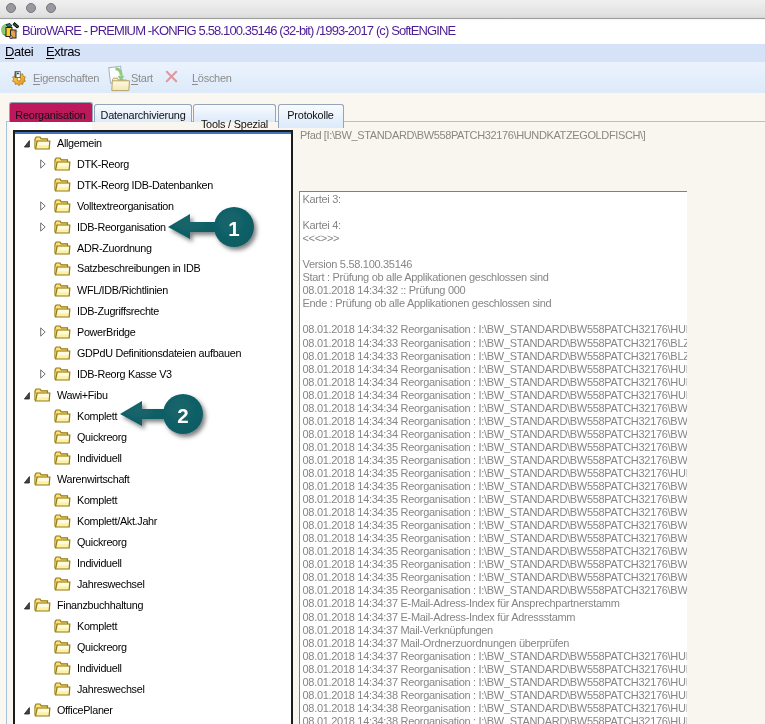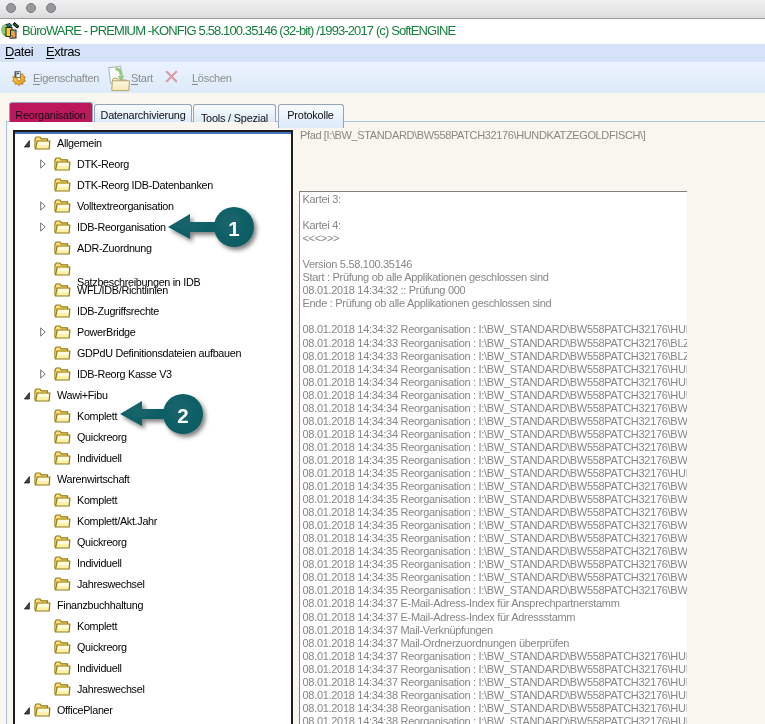--- a/index.html
+++ b/index.html
@@ -1,21 +1,21 @@
 <!DOCTYPE html>
 <html><head><meta charset="utf-8">
 <style>
 * { margin:0; padding:0; box-sizing:border-box; }
 html,body { width:765px; height:724px; overflow:hidden; }
 body { position:relative; font-family:"Liberation Sans", sans-serif; background:#f9f7f0; }
 .abs { position:absolute; }
 #mac { left:0; top:0; width:765px; height:19px; background:linear-gradient(#f0f0f0,#e2e2e2 80%,#d8d8d8); border-bottom:1px solid #9d9d9d; }
 .dot { position:absolute; top:3.1px; width:10px; height:10px; border-radius:50%; background:#98989f; border:1px solid #77777e; }
 #titlebar { left:0; top:20px; width:765px; height:23px; background:#fff; }
-#title { position:absolute; left:22px; top:3px; font-size:13px; letter-spacing:-0.88px; color:#15803d; }
+#title { position:absolute; left:22px; top:3px; font-size:13px; letter-spacing:-0.88px; color:#4c1d95; }
 #menubar { left:0; top:43px; width:765px; height:19px; background:#d5e2f8; border-top:1px solid #fdfdfd; font-size:13px; letter-spacing:-0.45px; color:#000; }
 #menubar span { position:absolute; top:-0.3px; }
 #toolbar { left:0; top:62px; width:765px; height:31px; background:linear-gradient(#ebf3fd,#ddeafa); }
 .tbl { position:absolute; top:10px; font-size:11px; letter-spacing:-0.28px; color:#8b8b8b; }
 #tabs  { left:0; top:101px; width:765px; height:21px; }
 .tab { position:absolute; font-size:10.9px; letter-spacing:-0.2px; color:#101010; border:1px solid #95a4b8; border-bottom:none; border-radius:3px 3px 0 0; background:linear-gradient(#f8fbfe,#dceafa); text-align:center; line-height:normal; }
 .tab.on { background:#be185d; z-index:3; }
 #panel { left:6px; top:121px; width:760px; height:603px; background:#f8f6ef; border-top:1px solid #a9c2de; border-left:1px solid #a9c2de; }
 #treebox { position:absolute; left:13px; top:130px; width:280px; height:595px; background:#fff; border:2px solid #1c1c1c; border-bottom:none; }
 #bluestrip { position:absolute; left:15px; top:132px; width:276px; height:2px; background:#4472bb; }
@@ -82,21 +82,21 @@
 </svg>
 <span class="tbl" style="left:131px"><u>S</u>tart</span>
 <svg style="position:absolute;left:165px;top:8px" width="13" height="13" viewBox="0 0 13 13">
 <path d="M1.8 1.8 L11.2 11.2 M11.2 1.8 L1.8 11.2" stroke="#dd99a1" stroke-width="2.1" stroke-linecap="round"></path>
 </svg>
 <span class="tbl" style="left:192px"><u>L</u>öschen</span>
 </div>
 <div id="panel" class="abs"></div>
 <div id="tabs" class="abs">
 <div class="tab" style="left:94px; top:3px; width:98px; height:18px; padding-top:3.8px;">Datenarchivierung</div>
-<div class="tab" style="left:193px; top:3px; width:83px; height:18px; padding-top:7px;">Tools / Spezial</div>
+<div class="tab" style="left:193px; top:3px; width:83px; height:18px; padding-top:13px;">Tools / Spezial</div>
 <div class="tab" style="left:277.5px; top:3px; width:66px; height:24px; padding-top:3.8px;">Protokolle</div>
 <div class="tab on" style="left:8.5px; top:1px; width:84px; height:20px; padding-top:5.8px;">Reorganisation</div>
 </div>
 <div class="abs" style="left:9px;top:121px;width:83px;height:9px;background:#fff"></div>
 <div id="treebox" class="abs"></div>
 <div id="bluestrip" class="abs"></div>
 <svg class="ar" style="left:24px;top:140px" width="6" height="8" viewBox="0 0 6 8">
     <path d="M5.4 0.6 L5.4 7 L0.4 7 Z" fill="#444" stroke="#222" stroke-width="0.8"></path>
   </svg>
 <svg class="fld" style="left:34px;top:136px" width="17" height="14" viewBox="0 0 17 14">
@@ -149,21 +149,21 @@
 <path d="M3.2 5 L15.8 5 L15.2 13 L1.6 13 Z" fill="#fdf0a8" stroke="#927b10" stroke-width="1.2"></path>
 <path d="M4.1 6 L14.9 6 L14.6 9.2 L3.9 9.2 Z" fill="#fffbe0" stroke="none"></path>
 </svg>
 <div class="trow" style="left:77px;top:240px">ADR-Zuordnung</div>
 <svg class="fld" style="left:54px;top:262px" width="17" height="14" viewBox="0 0 17 14">
 <path d="M1 12.5 L1 3 L2.2 1 L6 1 L7.2 2.8 L13.5 2.8 L13.5 5" fill="#ffdf7e" stroke="#927b10" stroke-width="1.2"></path>
 <path d="M1 12.5 L1 5.5 L2 4.5 L3.5 4.5 L3.5 12.5 Z" fill="#f4b74a" stroke="none"></path>
 <path d="M3.2 5 L15.8 5 L15.2 13 L1.6 13 Z" fill="#fdf0a8" stroke="#927b10" stroke-width="1.2"></path>
 <path d="M4.1 6 L14.9 6 L14.6 9.2 L3.9 9.2 Z" fill="#fffbe0" stroke="none"></path>
 </svg>
-<div class="trow" style="left:77px;top:274px">Satzbeschreibungen in IDB</div>
+<div class="trow" style="left:77px;top:260px">Satzbeschreibungen in IDB</div>
 <svg class="fld" style="left:54px;top:283px" width="17" height="14" viewBox="0 0 17 14">
 <path d="M1 12.5 L1 3 L2.2 1 L6 1 L7.2 2.8 L13.5 2.8 L13.5 5" fill="#ffdf7e" stroke="#927b10" stroke-width="1.2"></path>
 <path d="M1 12.5 L1 5.5 L2 4.5 L3.5 4.5 L3.5 12.5 Z" fill="#f4b74a" stroke="none"></path>
 <path d="M3.2 5 L15.8 5 L15.2 13 L1.6 13 Z" fill="#fdf0a8" stroke="#927b10" stroke-width="1.2"></path>
 <path d="M4.1 6 L14.9 6 L14.6 9.2 L3.9 9.2 Z" fill="#fffbe0" stroke="none"></path>
 </svg>
 <div class="trow" style="left:77px;top:282px">WFL/IDB/Richtlinien</div>
 <svg class="fld" style="left:54px;top:304px" width="17" height="14" viewBox="0 0 17 14">
 <path d="M1 12.5 L1 3 L2.2 1 L6 1 L7.2 2.8 L13.5 2.8 L13.5 5" fill="#ffdf7e" stroke="#927b10" stroke-width="1.2"></path>
 <path d="M1 12.5 L1 5.5 L2 4.5 L3.5 4.5 L3.5 12.5 Z" fill="#f4b74a" stroke="none"></path>

